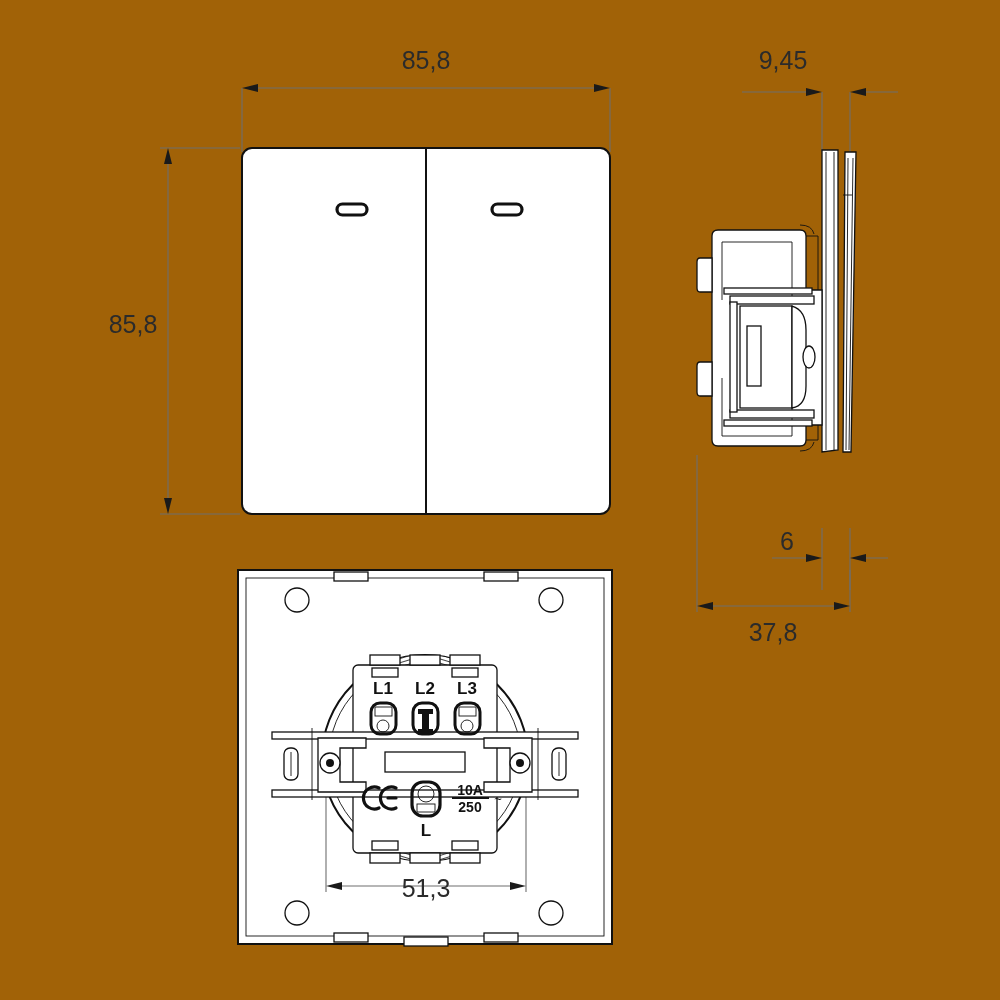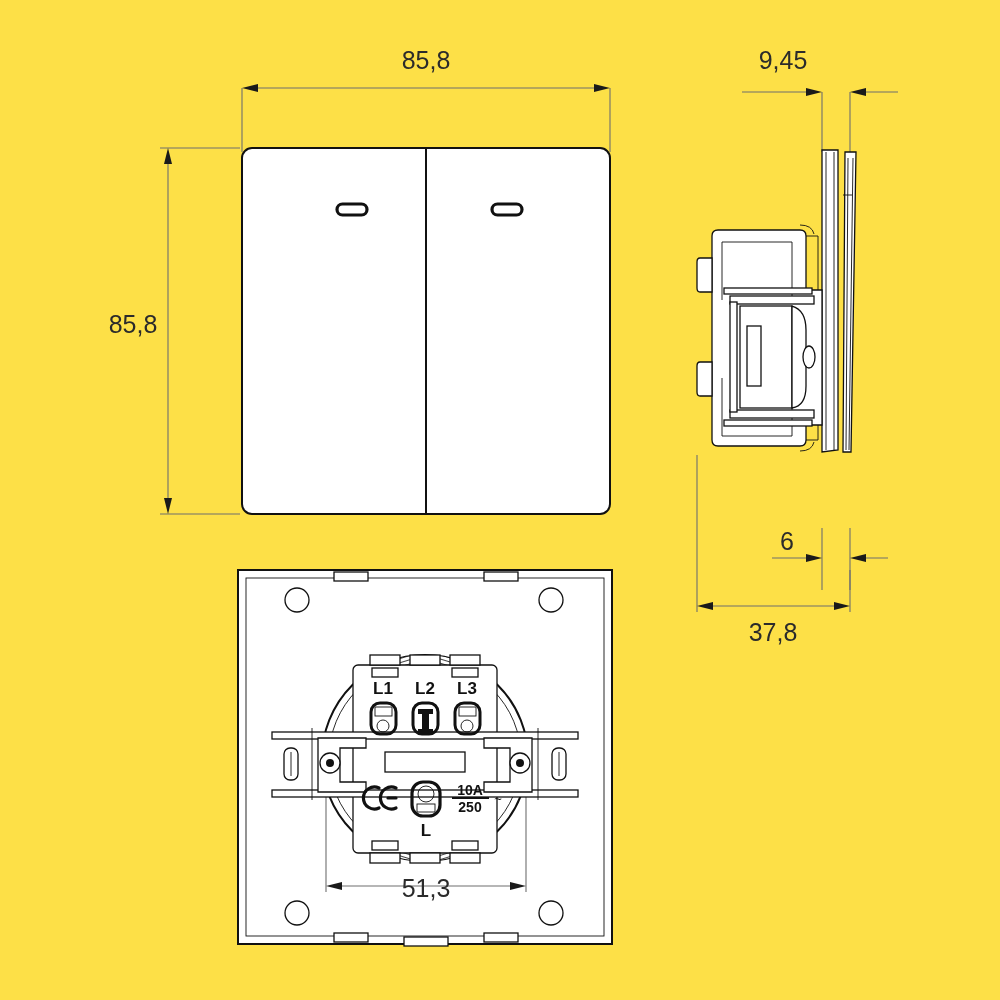--- a/index.html
+++ b/index.html
@@ -11,21 +11,21 @@
   body {
     width: 1000px;
     height: 1000px;
     font-family: "Liberation Sans", sans-serif;
     overflow: hidden;
   }
   #sheet {
     position: relative;
     width: 1000px;
     height: 1000px;
-    background: #fde047;
+    background: #a16207;
   }
   svg.drawing {
     position: absolute;
     top: 0;
     left: 0;
     width: 1000px;
     height: 1000px;
     display: block;
   }
   .dim-line   { stroke: #6e6e6e; stroke-width: 1.1; fill: none; }

